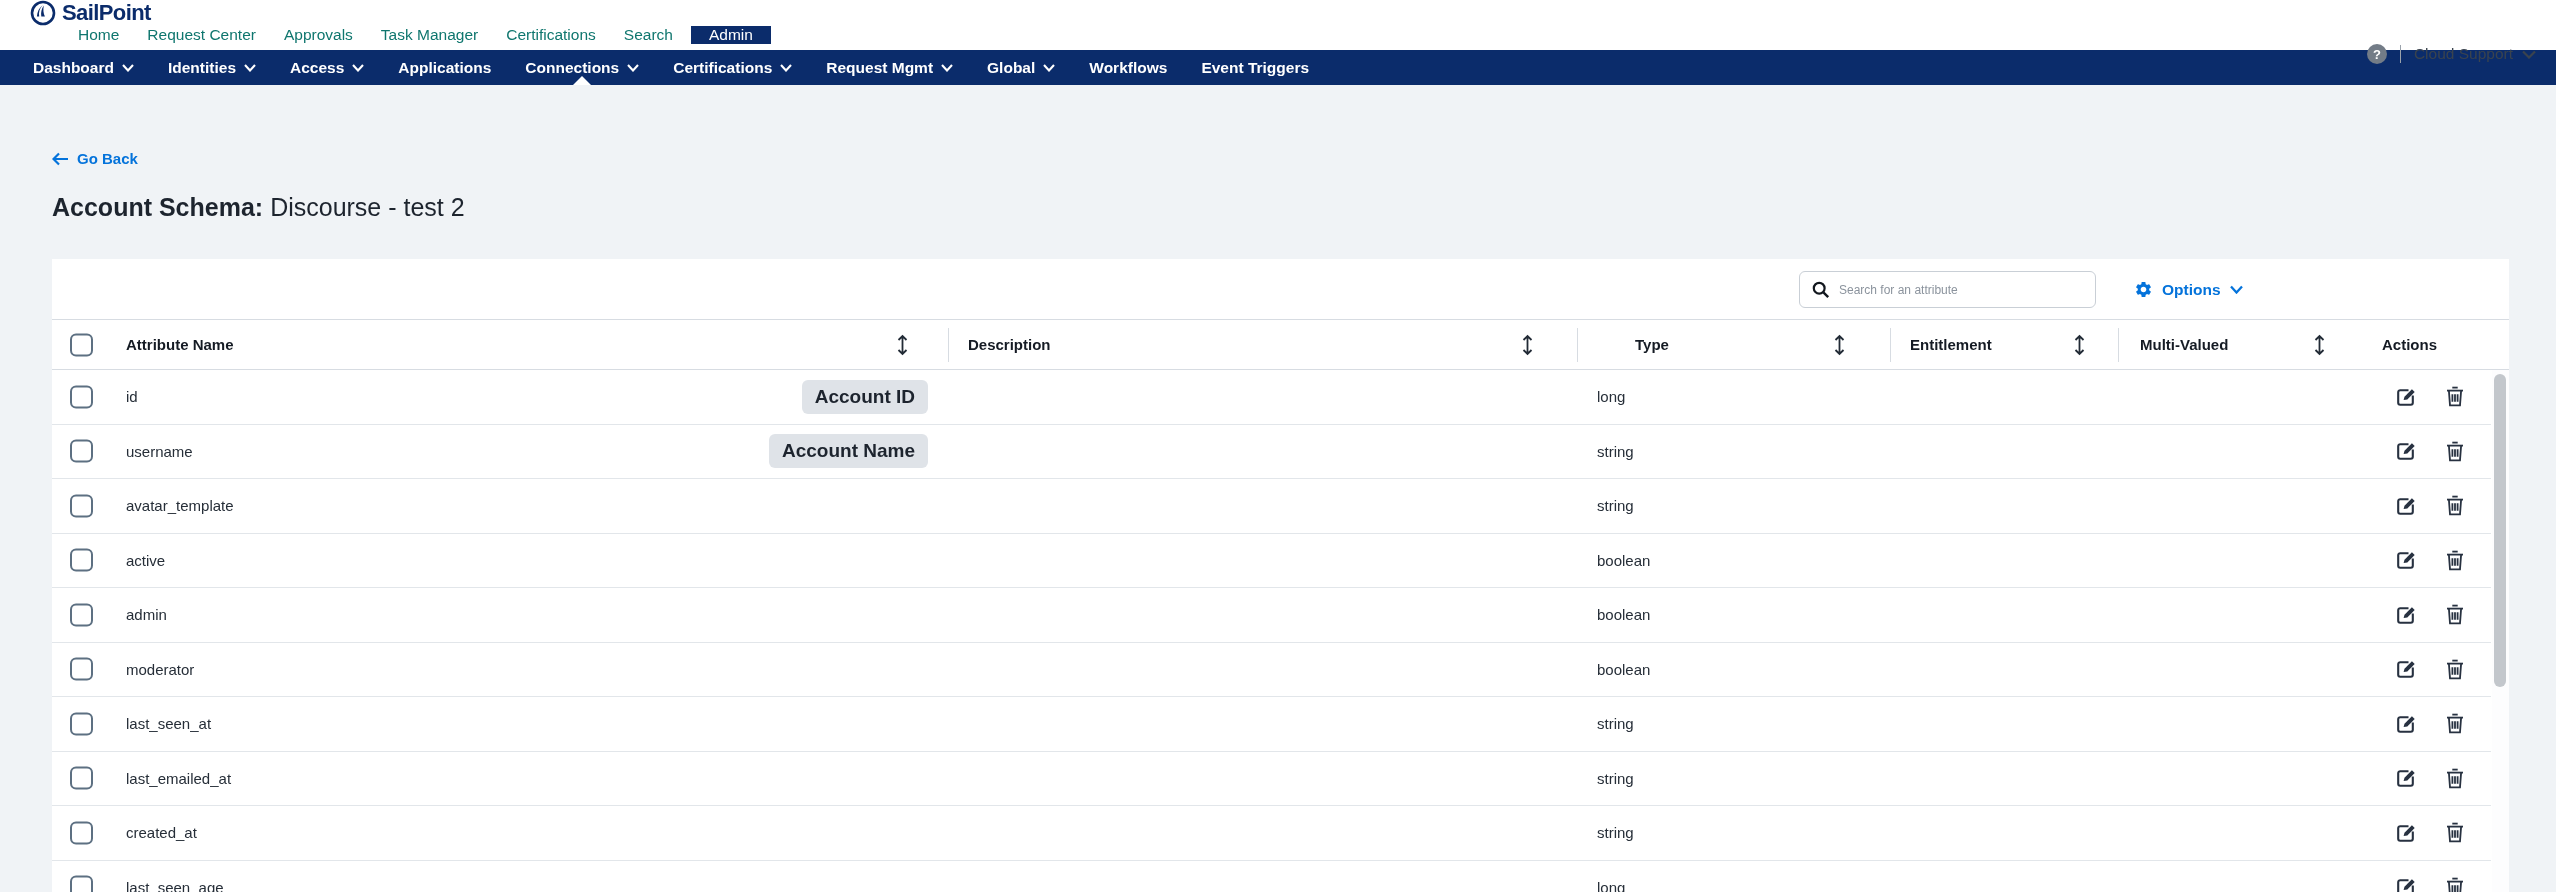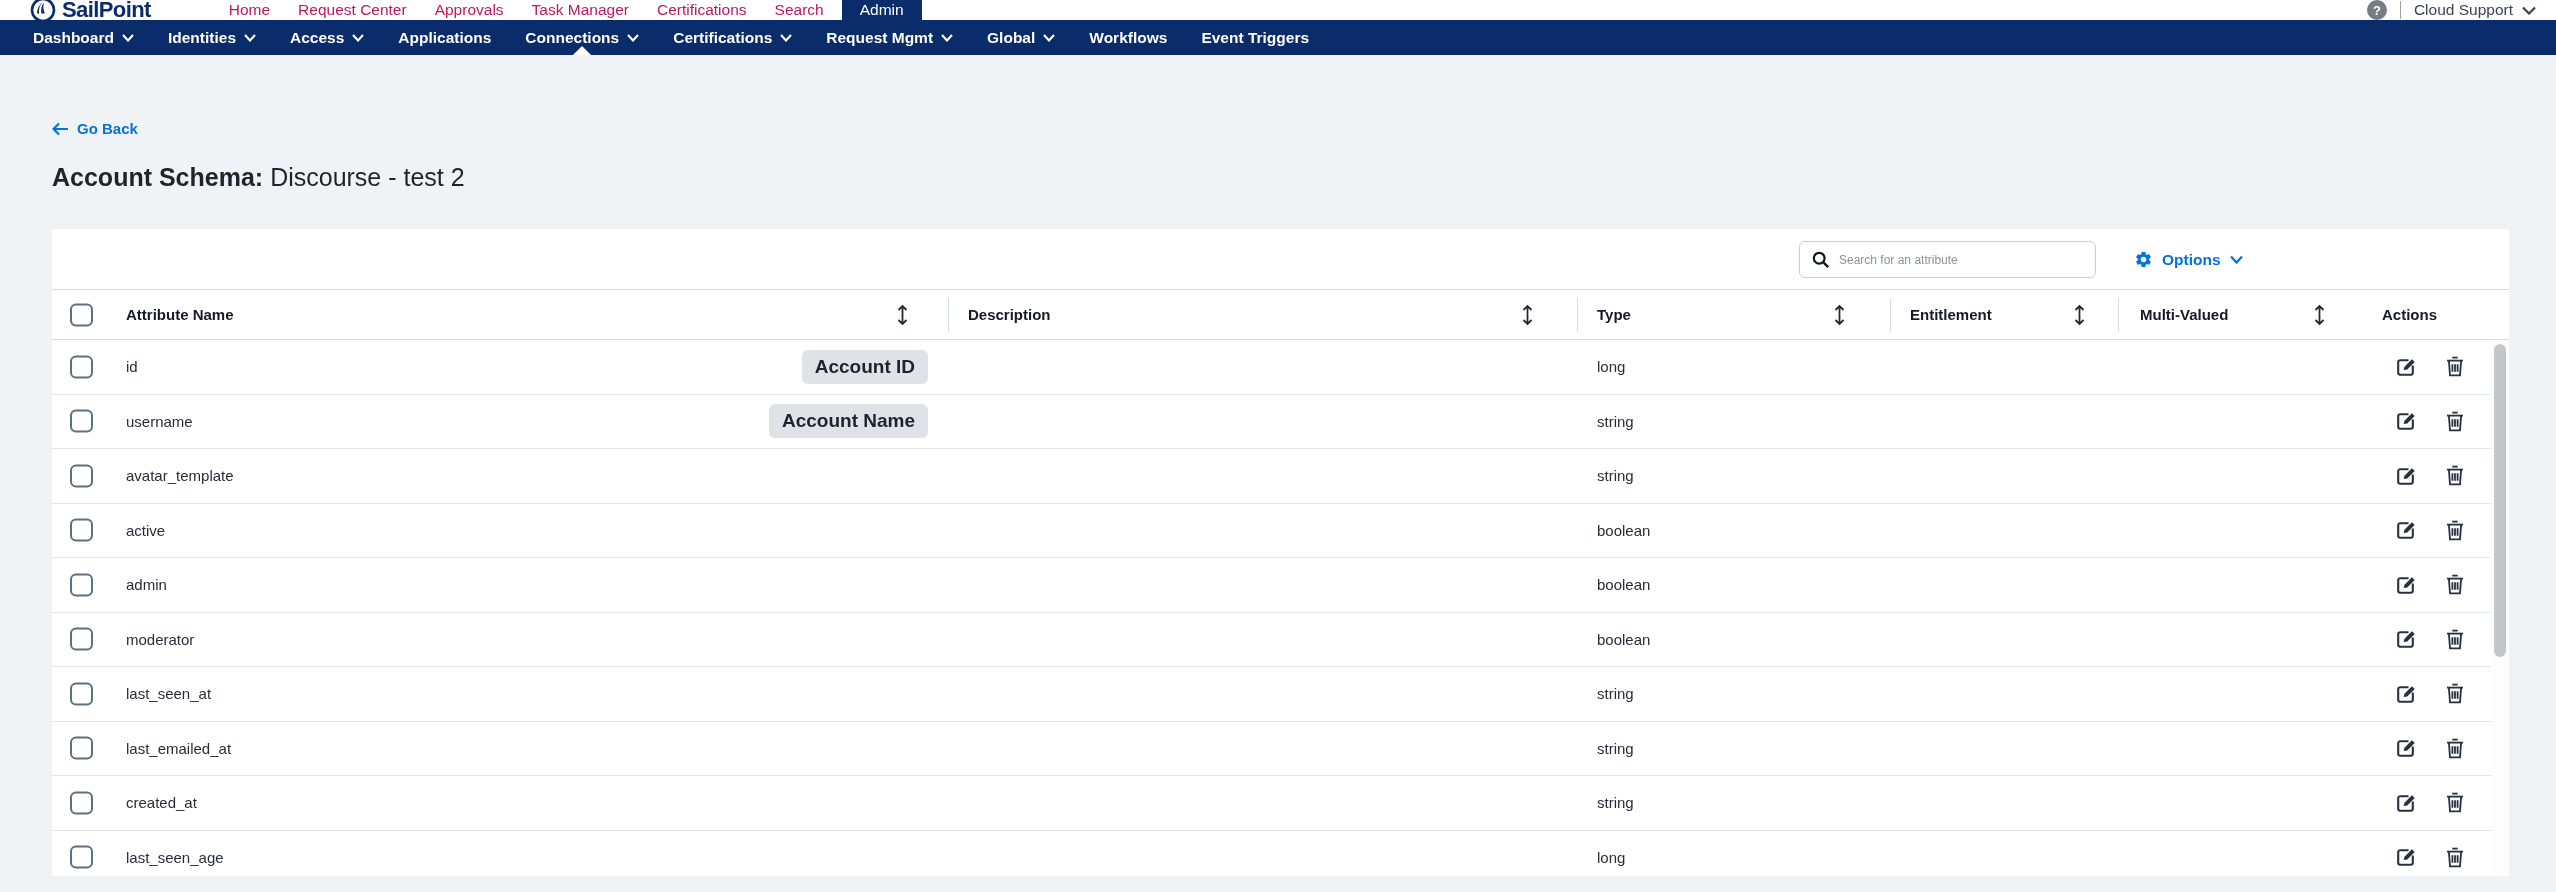--- a/index.html
+++ b/index.html
@@ -4,25 +4,25 @@
 <style>
   :root{
     --navy:#0b2c6b; --blue:#0473db; --pagebg:#f0f3f6; --ink:#242c38;
     --border:#d7dce2; --rowsep:#e2e6ea; --badgebg:#dfe3e8;
   }
   *{box-sizing:border-box; margin:0; padding:0;}
   html,body{width:2556px; height:892px; overflow:hidden;}
   body{font-family:"Liberation Sans", sans-serif; background:var(--pagebg); color:var(--ink);}
 
   
-  .topnav{height:20px; background:#fff; display:flex; align-items:stretch;}
+  .topnav{height:50px; background:#fff; display:flex; align-items:stretch;flex-direction:column;}
   .brand{display:flex; align-items:center; gap:6px; margin-left:30px;}
   .brand-text{font-size:22px; font-weight:800; color:var(--navy); letter-spacing:-0.6px;}
   .tn-items{display:flex; align-items:stretch; margin-left:64px;}
-  .tn-item{display:flex; align-items:center; padding:0 14px; font-size:15.5px; color:#be185d; cursor:pointer;}
+  .tn-item{display:flex; align-items:center; padding:0 14px; font-size:15.5px; color:#0f766e; cursor:pointer;}
   .tn-item.active{background:var(--navy); color:#fff; padding:0 18px; margin-left:4px;}
   .tn-right{margin-left:auto; display:flex; align-items:center; gap:13px; padding-right:20px;}
   .help-icon{width:20px; height:20px; border-radius:50%; background:#737c87; color:#fff;
     font-size:13px; font-weight:bold; display:flex; align-items:center; justify-content:center;}
   .tn-pipe{width:1px; height:18px; background:#9aa2ab;}
   .cloud{display:flex; align-items:center; gap:9px; font-size:15.5px; color:#3a434e;}
 
   
   .subnav{height:35px; background:var(--navy); display:flex; align-items:stretch; padding-left:16px;}
   .sn-item{position:relative; display:flex; align-items:center; gap:8px; color:#fff;
@@ -196,21 +196,21 @@
         <svg width="13" height="9" viewBox="0 0 13 9">
           <polyline points="1,1.5 6.5,7.5 12,1.5" fill="none" stroke="#0473db" stroke-width="2.3"></polyline>
         </svg>
       </div>
     </div>
 
     <div class="thead">
       <span class="cb"></span>
       <span class="cell th" style="left:74px">Attribute Name</span>
       <span class="cell th" style="left:916px">Description</span>
-      <span class="cell th" style="left:1545px">Type</span>
+      <span class="cell th" style="left:1583px">Type</span>
       <span class="cell th" style="left:1858px">Entitlement</span>
       <span class="cell th" style="left:2088px">Multi-Valued</span>
       <span class="cell th" style="left:2330px">Actions</span>
 
       <span class="sort" style="left:845px">
           <svg width="11" height="22" viewBox="0 0 11 22">
             <path d="M5.5 2 V20 M1.5 6 L5.5 2 L9.5 6 M1.5 16 L5.5 20 L9.5 16" fill="none" stroke="#222b36" stroke-width="1.8"></path>
           </svg>
         </span>
       <span class="sort" style="left:1470px">

